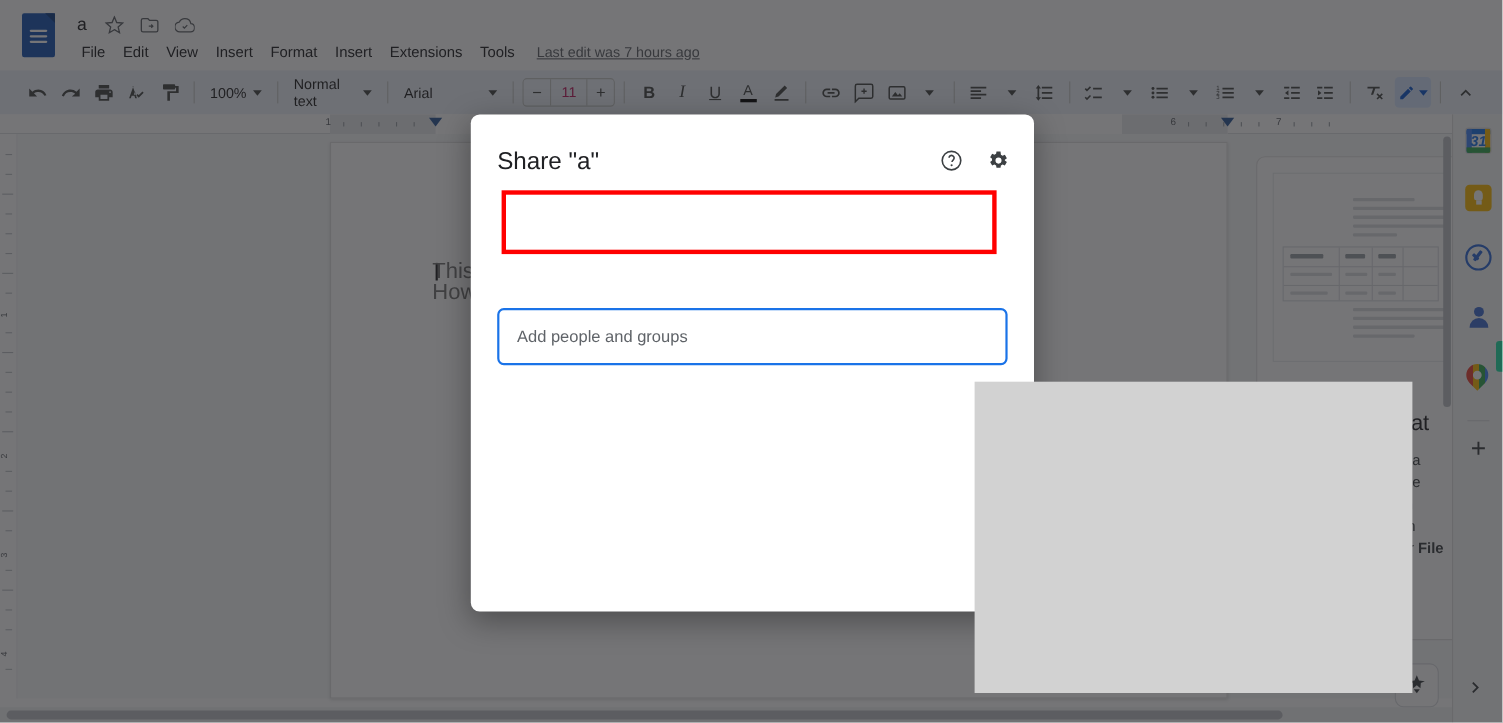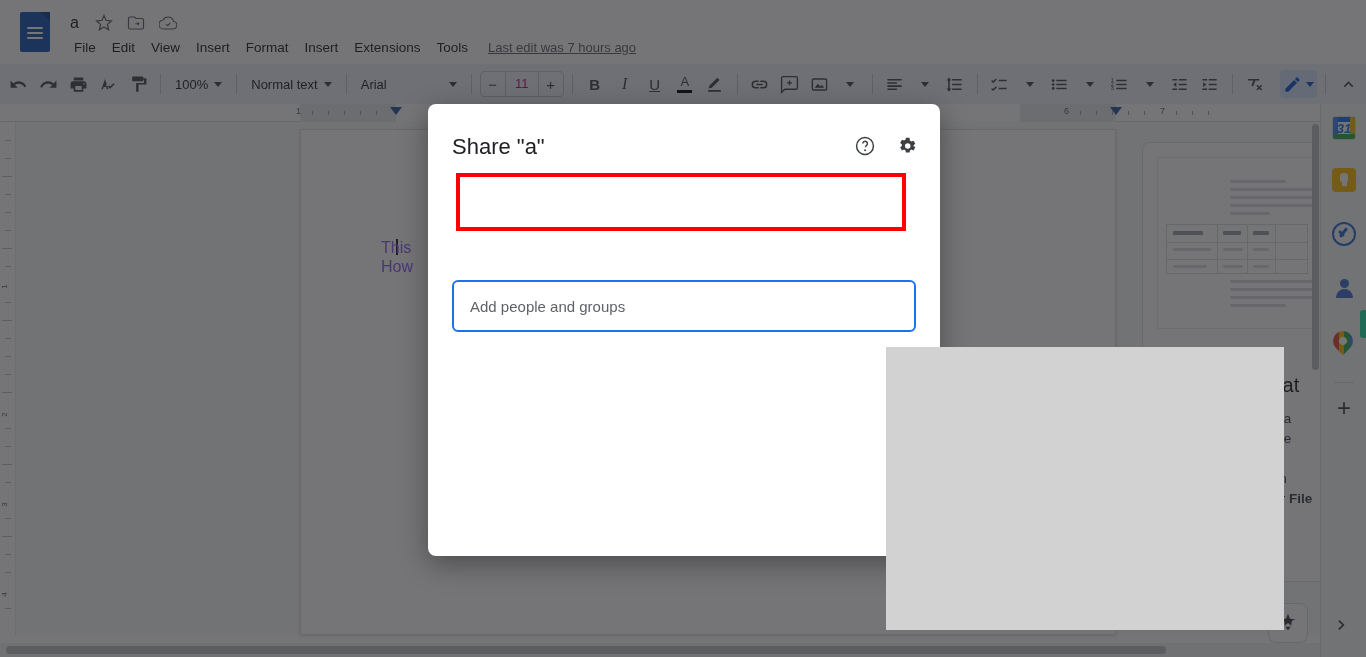--- a/index.html
+++ b/index.html
@@ -58,21 +58,21 @@
   }
   .share-btn svg { width: 18px; height: 18px; fill: #fff; }
   .avatar {
     width: 32px; height: 32px; border-radius: 50%; background: #8c1a44; color: #fff;
     display: flex; align-items: center; justify-content: center; font-size: 15px; font-weight: 500;
   }
 
   
   .toolbar {
     position: absolute; left: 0; top: 64px; width: 1366px; height: 40px;
-    background: #edf2fa; display: flex; align-items: center; padding: 0 4px; gap: 2px;
+    background: #edf2fa; display: flex; align-items: center; padding: 0 20px; gap: 2px;
   }
   .tb { height: 28px; min-width: 28px; display: flex; align-items: center; justify-content: center;
         color: #444746; border-radius: 4px; padding: 0 3px; font-size: 13px; }
   .tb svg { width: 19px; height: 19px; fill: currentColor; }
   .tb-sep { width: 1px; height: 20px; background: #c4c7c5; margin: 0 6px; }
   .tb-select { display: flex; align-items: center; gap: 6px; height: 28px; padding: 0 6px; color: #1f1f1f; font-size: 13px; }
   .tb-select .cv { width:0;height:0;border-style:solid;border-width:5px 4px 0 4px;border-color:#444746 transparent transparent transparent;}
   .fontbox { width: 108px; }
   .fsbox { display: flex; align-items: center; border: 1px solid #c4c7c5; border-radius: 4px; height: 26px; }
   .fsbox .mn, .fsbox .pl { width: 24px; text-align: center; color: #444746; font-size: 15px; }
@@ -112,21 +112,21 @@
   .outline .sec { display: flex; align-items: center; justify-content: space-between; margin-top: 26px; }
   .outline .sec-title { font-size: 11.5px; letter-spacing: 0.9px; color: #3c4043; font-weight: 500; }
   .outline .plus { font-size: 19px; color: #444746; line-height: 14px; }
   .outline .rule { height: 1px; background: #dadce0; margin-top: 14px; }
   .outline .sec2 { margin-top: 24px; }
   .outline .hint { margin-top: 16px; font-size: 13.5px; line-height: 20px; color: #5f6368; font-style: italic; }
 
   
   .page { position: absolute; left: 284px; top: 7px; width: 816px; height: 506px; background: #fff;
           border: 1px solid #e0e0e0; box-shadow: 0 1px 3px rgba(60,64,67,.18); }
-  .page .body { position: absolute; left: 80px; top: 108px; font-size: 16px; line-height: 19px; color: #8b5cf6; }
+  .page .body { position: absolute; left: 92px; top: 108px; font-size: 20px; line-height: 19px; color: #737373; }
   .page .caret { position: absolute; left: 95px; top: 109px; width: 1.5px; height: 16px; background: #202124; }
 
   
   .feature-card { position: absolute; left: 1126px; top: 20px; width: 190px; height: 440px;
       background: #fff; border: 1px solid #e0e0e0; border-radius: 8px; overflow: hidden; }
   .fc-thumb { margin: 14px 14px 0 14px; height: 172px; border: 1px solid #e8eaed; position: relative; background:#fff; }
   .fc-thumb .ln { position: absolute; height: 3px; background: #dadce0; border-radius: 1px; }
   .fc-thumb .tbl { position: absolute; left: 8px; top: 66px; right: 8px; height: 50px; border: 1px solid #dadce0; }
   .fc-thumb .tbl .cl { position: absolute; top: 0; bottom: 0; width: 1px; background: #dadce0; }
   .fc-thumb .tbl .rw { position: absolute; left: 0; right: 0; height: 1px; background: #dadce0; }

